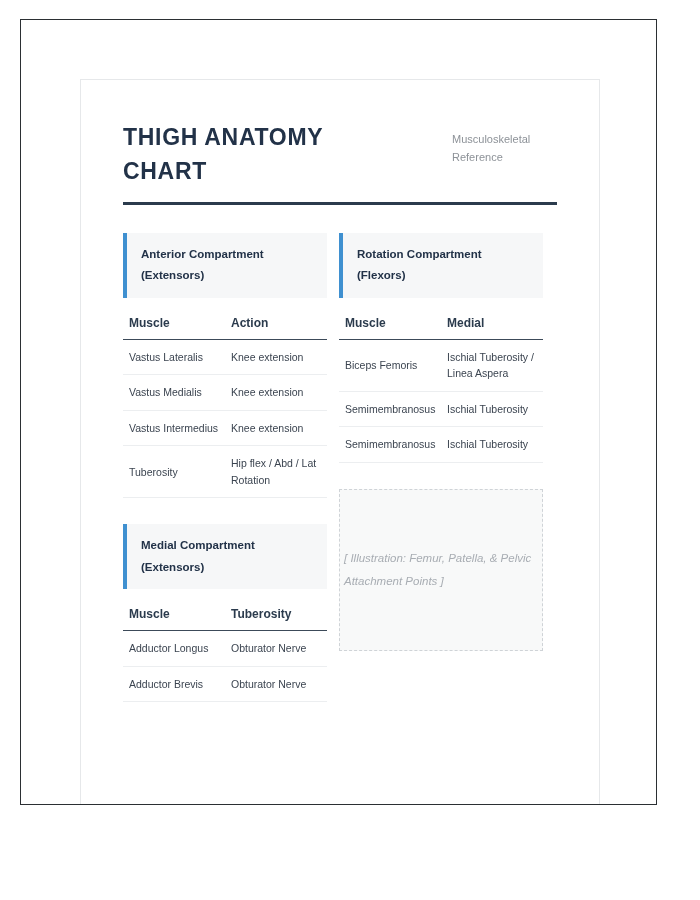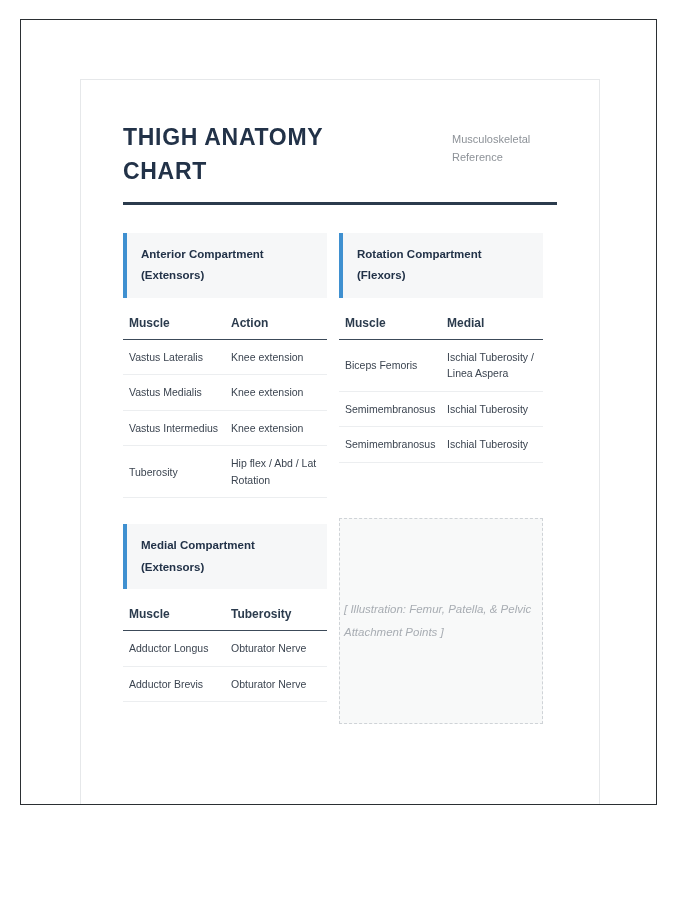--- a/index.html
+++ b/index.html
@@ -119,27 +119,26 @@
     vertical-align: middle;
   }
   .data-table .col-a { width: 50%; }
   .data-table .col-b { width: 50%; }
   .table-gap { height: 26px; }
 
   
   .illustration-box {
     border: 1px dashed #cfd3d7;
     background: #f8f9f9;
-    height: 206px;
+    height: 162px;
     box-sizing: border-box;
     display: flex;
     align-items: center;
     justify-content: flex-start;
     padding: 0 4px;
-    margin-top: 29px;
   }
   .illustration-text {
     font-size: 11.5px;
     font-style: italic;
     color: #a8adb3;
     line-height: 1.95;
   }
 </style>
 </head>
 <body>

